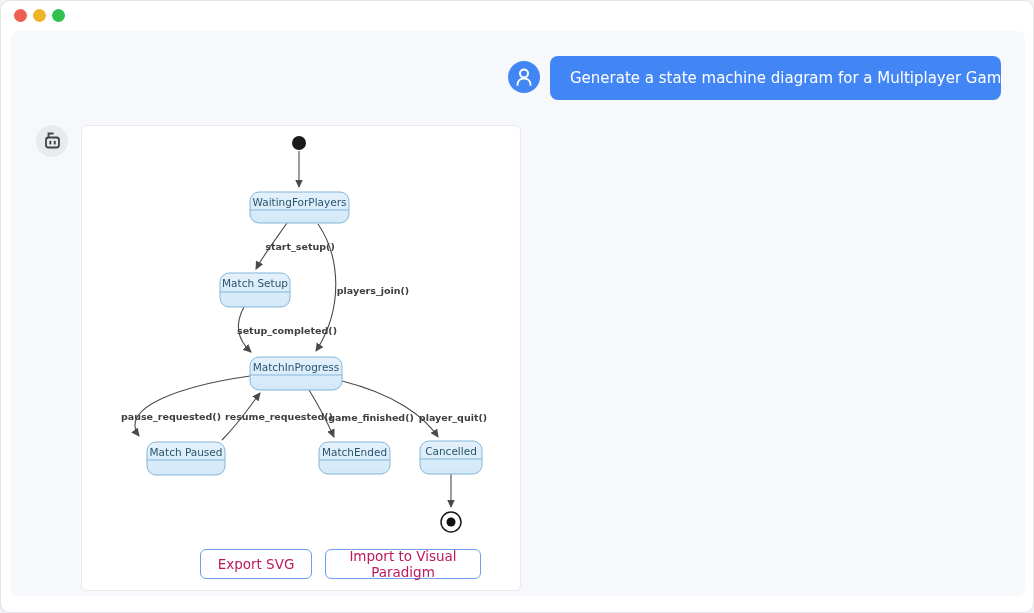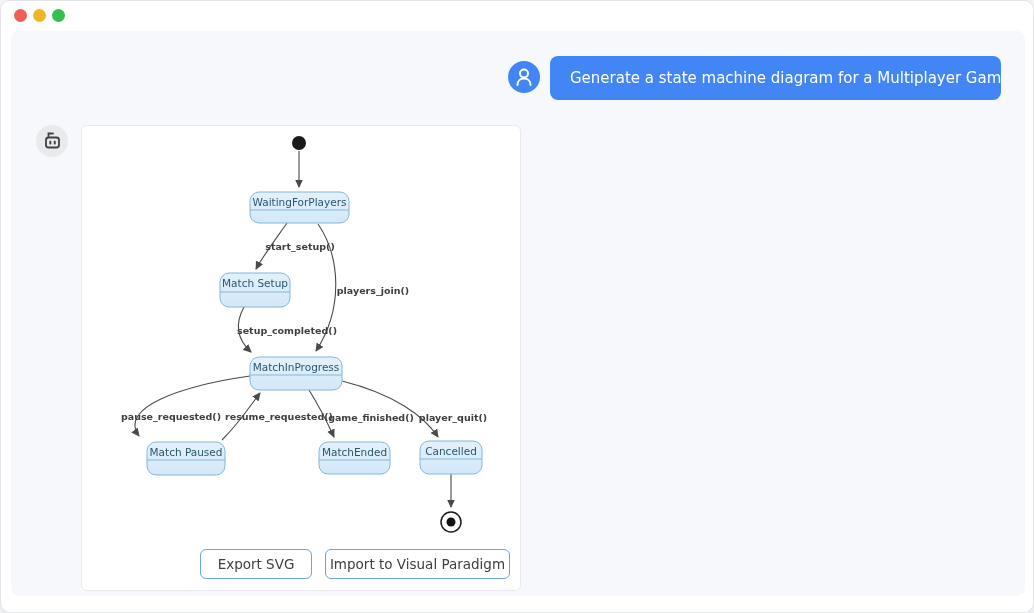--- a/index.html
+++ b/index.html
@@ -32,26 +32,26 @@
   }
 
   .diagram-card {
     position: absolute; left: 70px; top: 94px; width: 440px; height: 466px;
     background: #ffffff; border: 1px solid #e8eaee; border-radius: 6px;
   }
   .diagram-svg { position: absolute; left: 0; top: 0; }
 
   .card-btn {
     position: absolute; top: 423px; height: 30px; background: #ffffff;
-    border: 1px solid #6e9ff1; border-radius: 6px; color: #404040;
+    border: 1px solid #6e9ff1; border-radius: 6px; color: #be185d;
     font-size: 13.5px; font-family: "DejaVu Sans", sans-serif;
     display: flex; align-items: center; justify-content: center; cursor: pointer;
   }
   .btn-export { left: 118px; width: 112px; }
-  .btn-import { left: 243px; width: 185px; }
+  .btn-import { left: 243px; width: 156px; }
 
   .state-title { font-size: 10.5px; fill: #2a566e; text-anchor: middle; }
   .edge-label  { font-size: 9.5px; font-weight: bold; fill: #3e3e3e; text-anchor: middle; }
   .edge-path   { fill: none; stroke: #4a4a4a; stroke-width: 1.1; }
   .state-rect  { fill: url(#stateGrad); stroke: #84b6d8; stroke-width: 1; }
   .state-div   { stroke: #84b6d8; stroke-width: 1; }
 </style>
 </head>
 <body>
 

